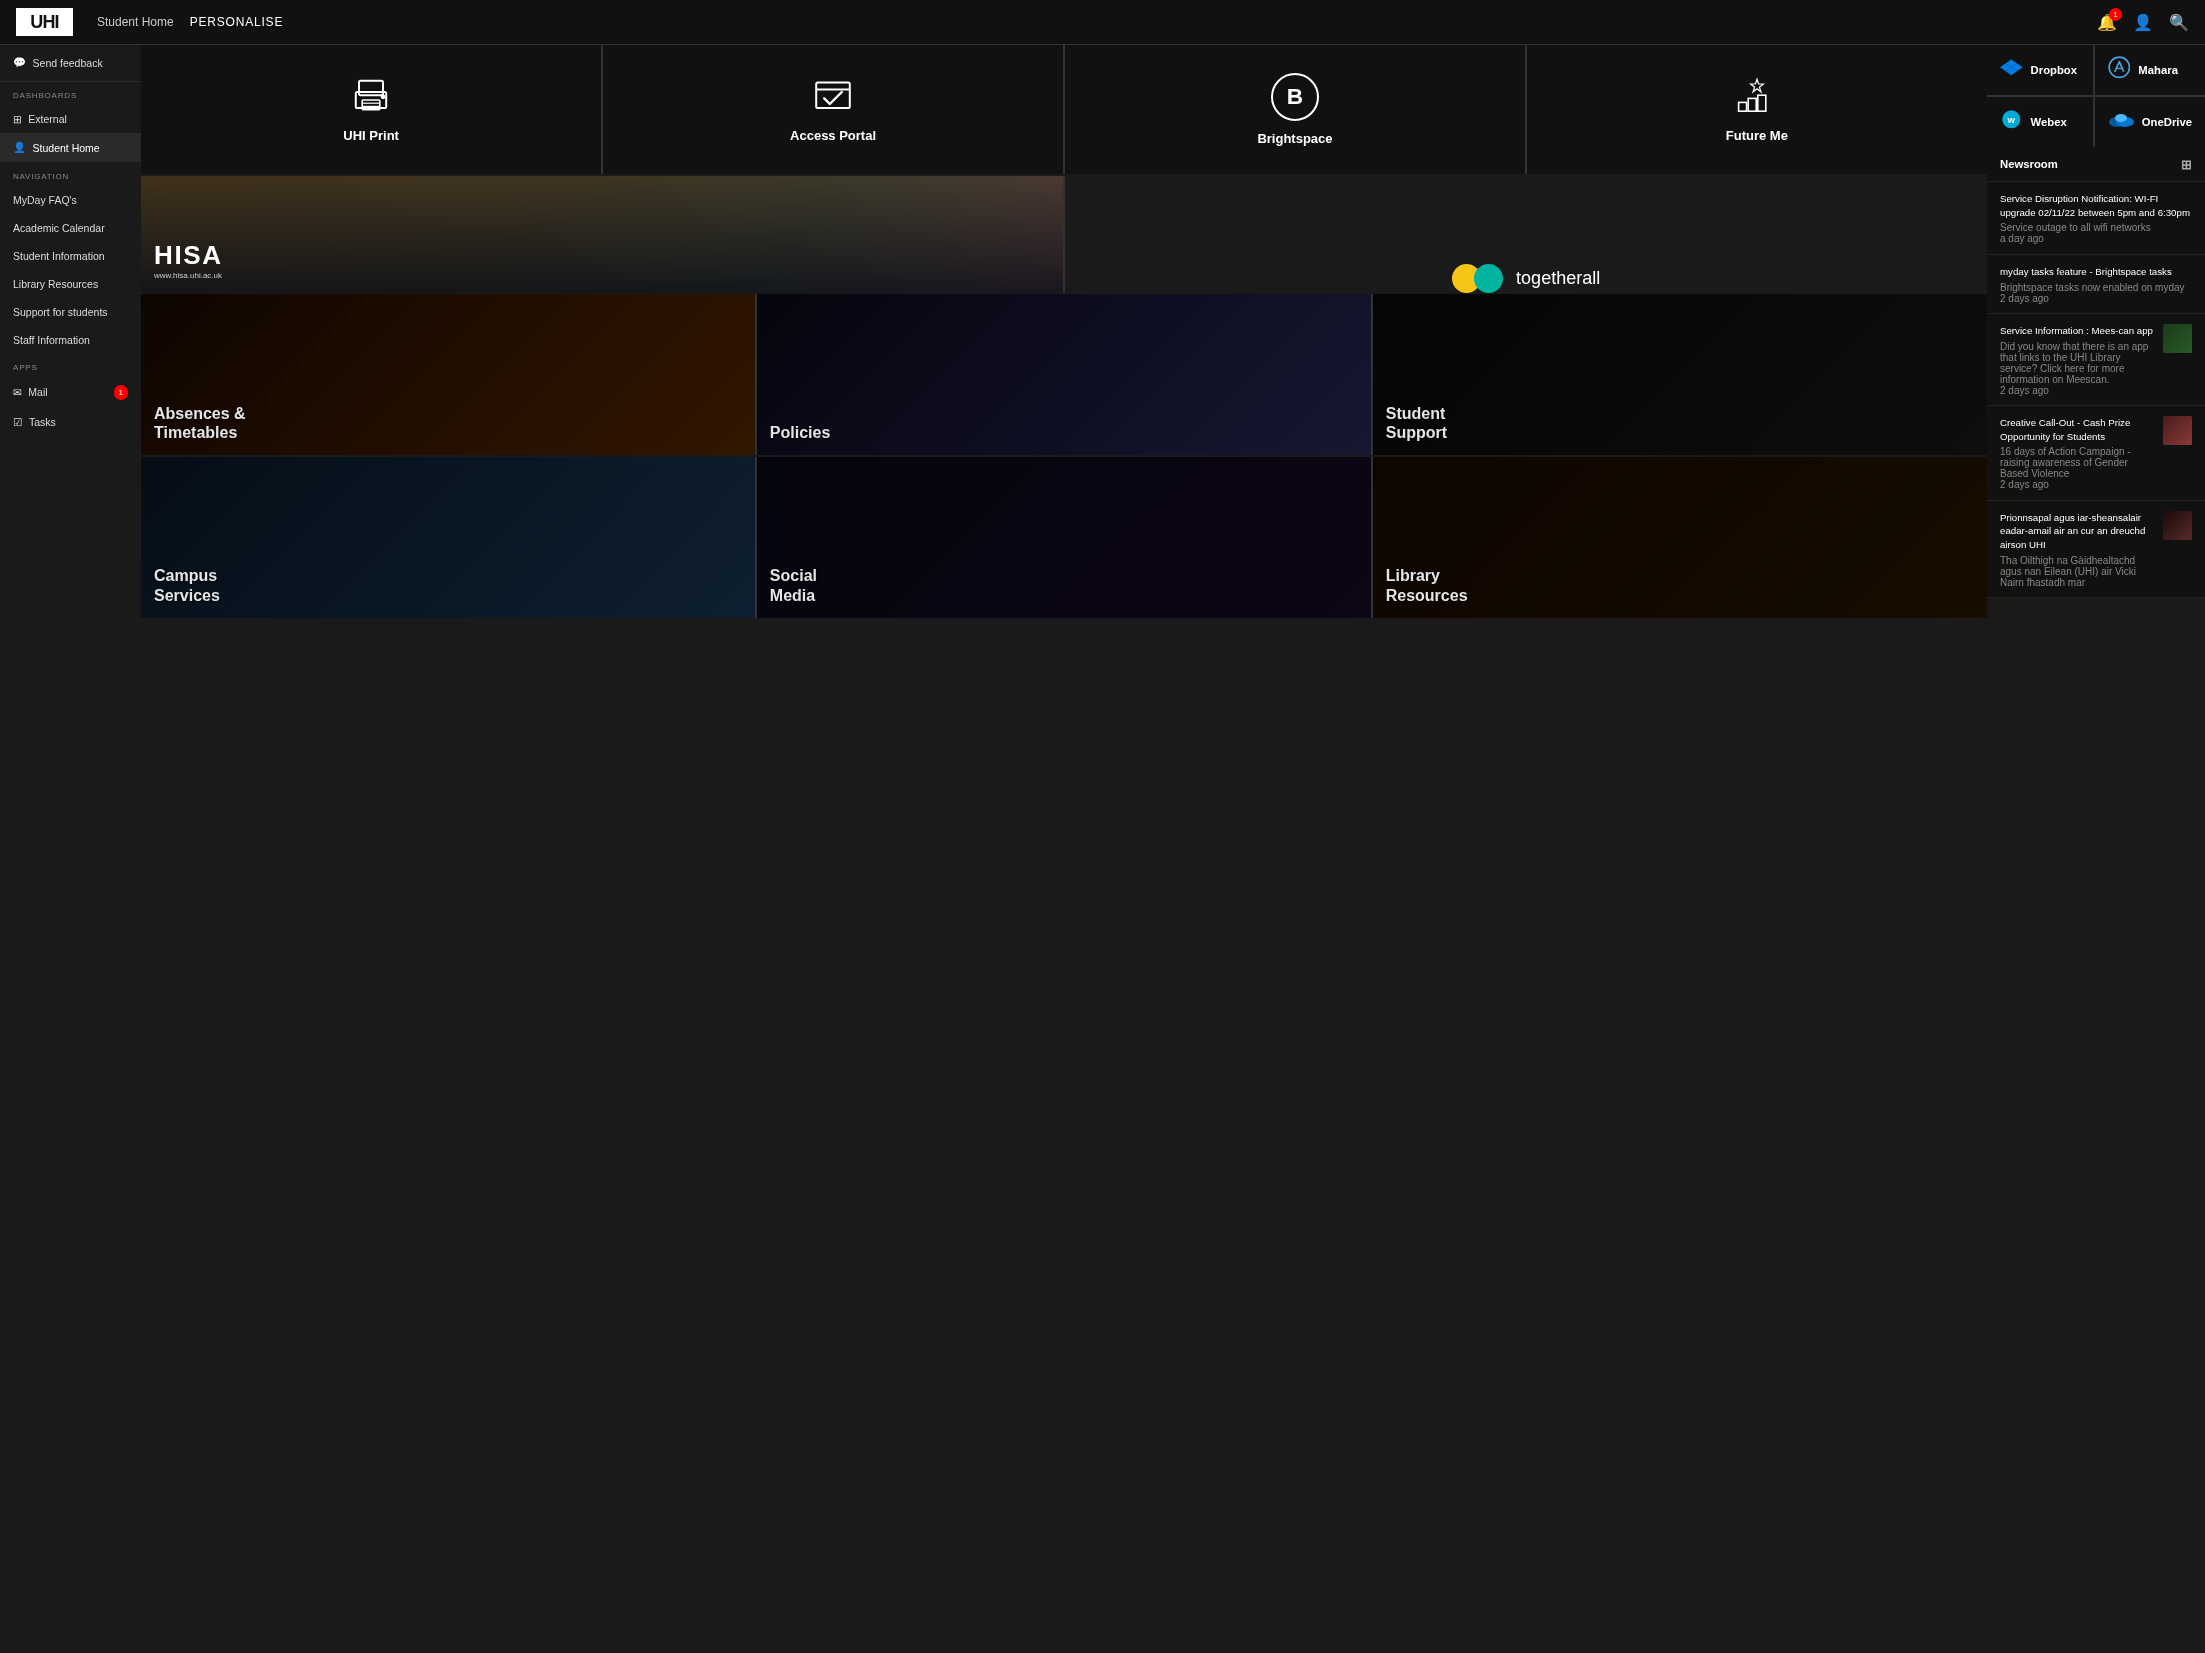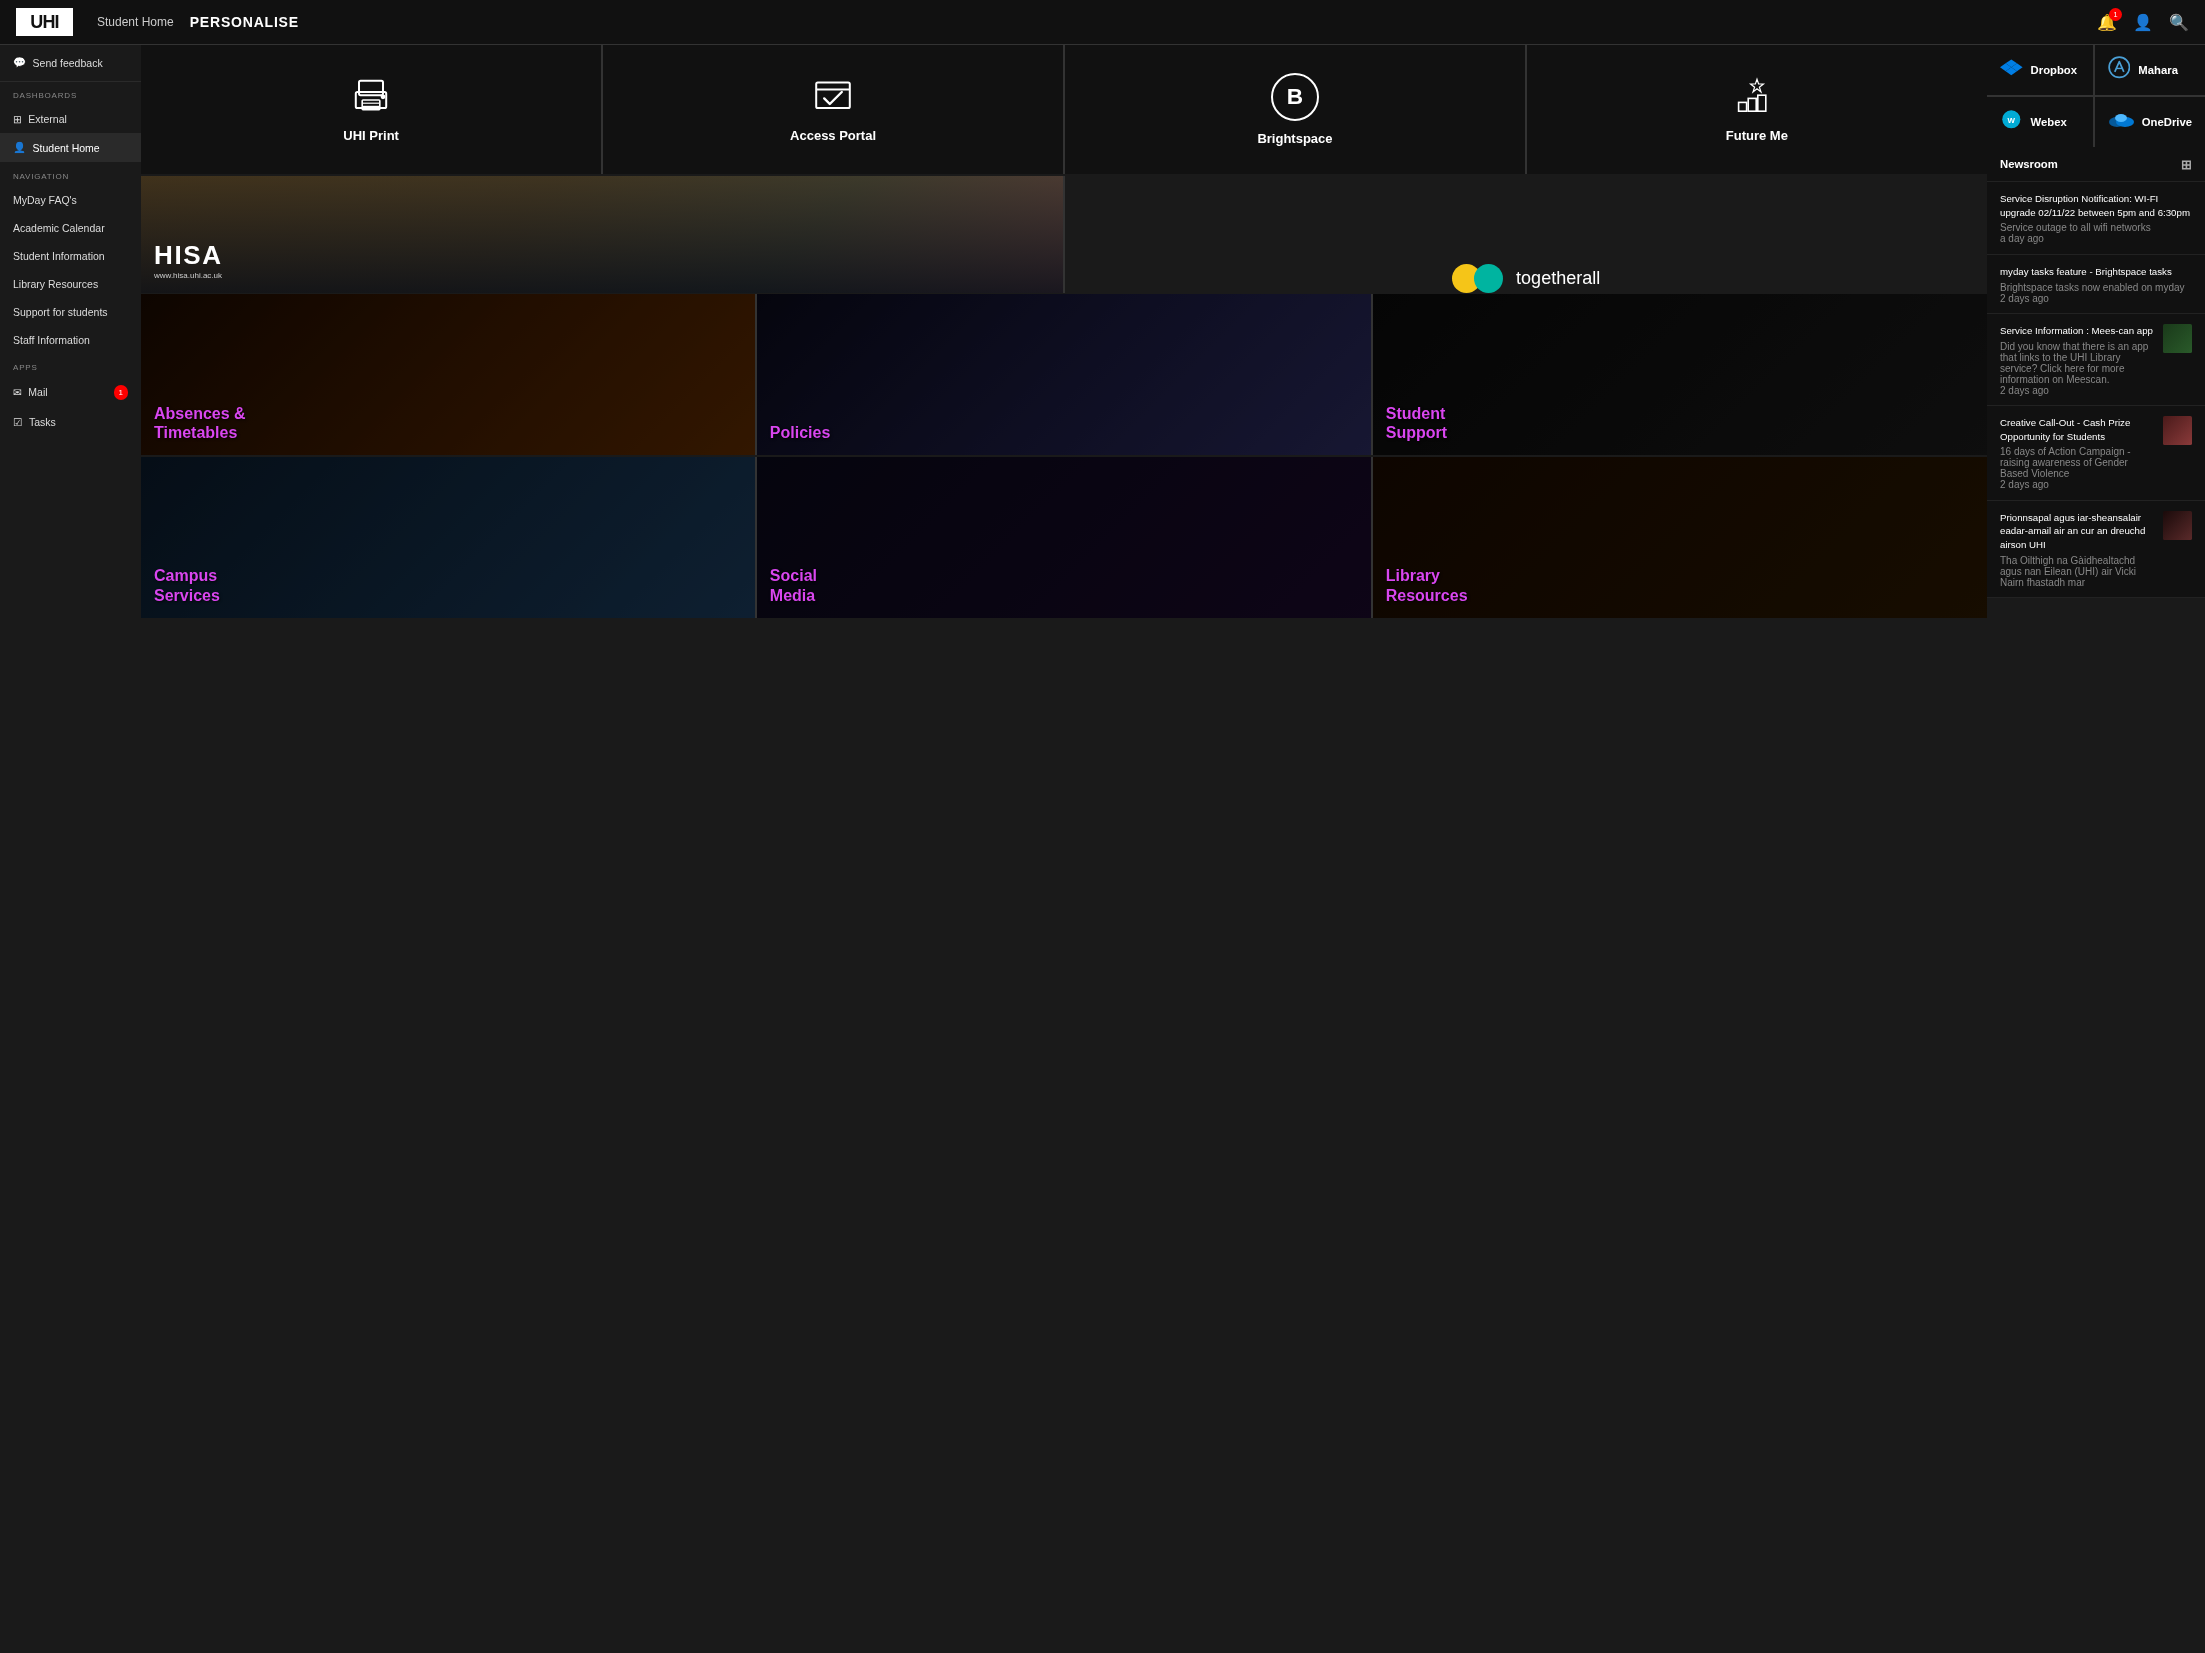--- a/index.html
+++ b/index.html
@@ -27,22 +27,22 @@
       min-width: 57px;
       text-align: center;
     }
     .header-title {
       color: #ccc;
       font-size: 12px;
       margin-right: 16px;
     }
     .header-personalise {
       color: #fff;
-      font-size: 14px;
-      font-weight: bold;
+      font-size: 12px;
+      font-weight: normal;
       letter-spacing: 0.8px;
       cursor: pointer;
       text-transform: uppercase;
     }
     .header-icons {
       margin-left: auto;
       display: flex;
       align-items: center;
       gap: 16px;
     }
@@ -230,21 +230,21 @@
       position: absolute;
       inset: 0;
       background: rgba(0,0,0,0.45);
     }
     .img-tile-label {
       position: relative;
       z-index: 1;
       padding: 13px;
       font-size: 16px;
       font-weight: bold;
-      color: #d946ef;
+      color: #e5e5e5;
       text-shadow: 0.8px 0.8px 2.4px rgba(0,0,0,0.8);
       line-height: 1.2;
     }
 
     
     .tiles-row-bottom {
       display: grid;
       grid-template-columns: repeat(3, 1fr);
       gap: 1.6px;
       background: #333;

